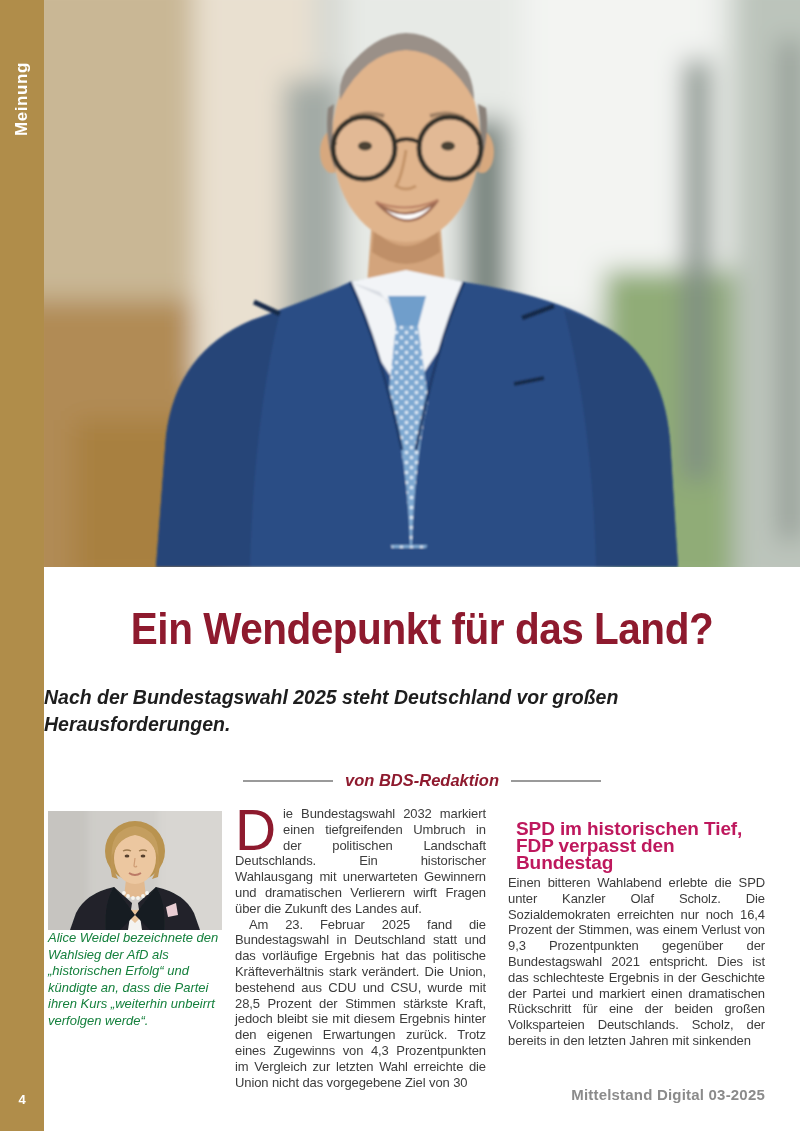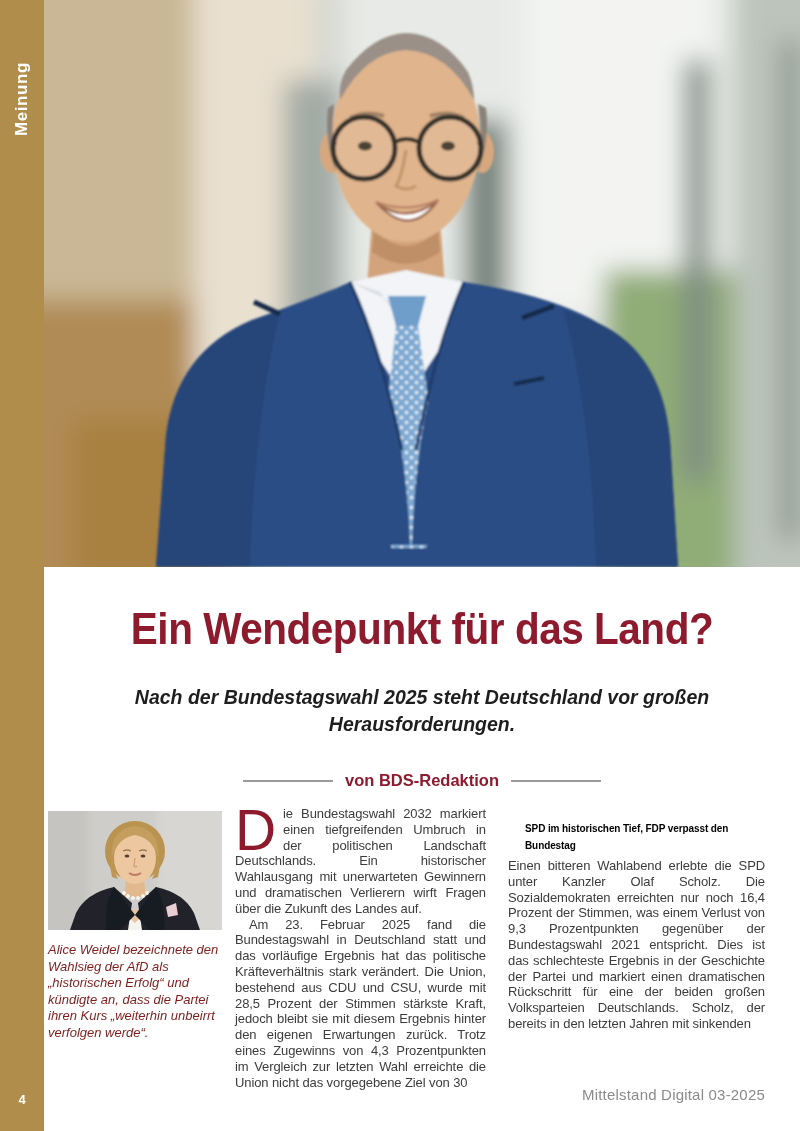--- a/index.html
+++ b/index.html
@@ -14,42 +14,42 @@
   .page-number { position:absolute; bottom:24px; left:0; width:44px; text-align:center; color:#ffffff; font-weight:bold; font-size:13px; }
 
   
   .hero { position:absolute; left:44px; top:0; width:756px; height:567px; overflow:hidden; }
   .hero svg { display:block; width:756px; height:567px; }
 
   
   .headline { position:absolute; left:44px; top:604px; width:756px; text-align:center;
               font-size:44px; font-weight:bold; color:#8e1a2e; letter-spacing:-0.5px;
               transform:scaleX(0.92); transform-origin:center; white-space:nowrap; }
-  .subtitle { position:absolute; left:44px; top:684px; width:756px; text-align:center;
+  .subtitle { position:absolute; left:44px; top:684px; width:756px; 
               font-size:19.5px; line-height:27px; font-style:italic; font-weight:bold; color:#1e1e1e; }
-  .byline-row { position:absolute; left:44px; top:771px; width:756px; display:flex; align-items:center; justify-content:center; gap:12px; }
+  .byline-row { position:absolute; left:44px; top:771px; width:756px; display:flex; align-items:center; justify-content:center; gap:12px;font-style:italic; }
   .byline-rule { width:90px; height:2px; background:#9a9a9a; }
   .byline { color:#8e1a2e; font-weight:bold; font-size:16.5px; white-space:nowrap; }
 
   
   .content { position:absolute; left:48px; top:806px; width:717px; display:flex; }
   .side-col { width:174px; margin-right:13px; }
   .side-photo { width:174px; height:119px; margin-top:5px; overflow:hidden; }
   .side-photo svg { display:block; width:174px; height:119px; }
-  .photo-caption { margin-top:12px; font-size:13px; line-height:16.5px; font-style:italic; color:#7f1d1d; }
+  .photo-caption { font-size:13px; line-height:16.5px; font-style:italic; color:#15803d; }
 
   .col { font-size:13px; line-height:15.8px; color:#3c3c3c; text-align:justify; letter-spacing:-0.1px; }
   .col1 { width:251px; margin-right:22px; }
   .col2 { width:257px; }
   .col p + p { text-indent:14px; }
   .drop-cap { float:left; color:#8e1a2e; font-size:57px; line-height:46px; padding-right:7px; padding-top:1px; }
-  .subheading { color:#000000; font-weight:bold; font-size:10px; line-height:17px; margin:14px 0 4px 17px; text-align:left; }
-
-  
-  .issue { position:absolute; top:1086px; right:35px; font-weight:normal; font-size:15px; color:#8b8b8b; letter-spacing:0.2px; }
+  .subheading { color:#be185d; font-weight:bold; font-size:19px; line-height:17px; margin:14px 0 4px 8px; text-align:left; }
+
+  
+  .issue { position:absolute; top:1086px; right:35px; font-weight:bold; font-size:15px; color:#8b8b8b; letter-spacing:0.2px; }
 </style>
 </head>
 <body>
 
 <div class="page">
 
   <div class="sidebar">
     <div class="section-label-wrap">
       <span class="section-label">Meinung</span>
     </div>

